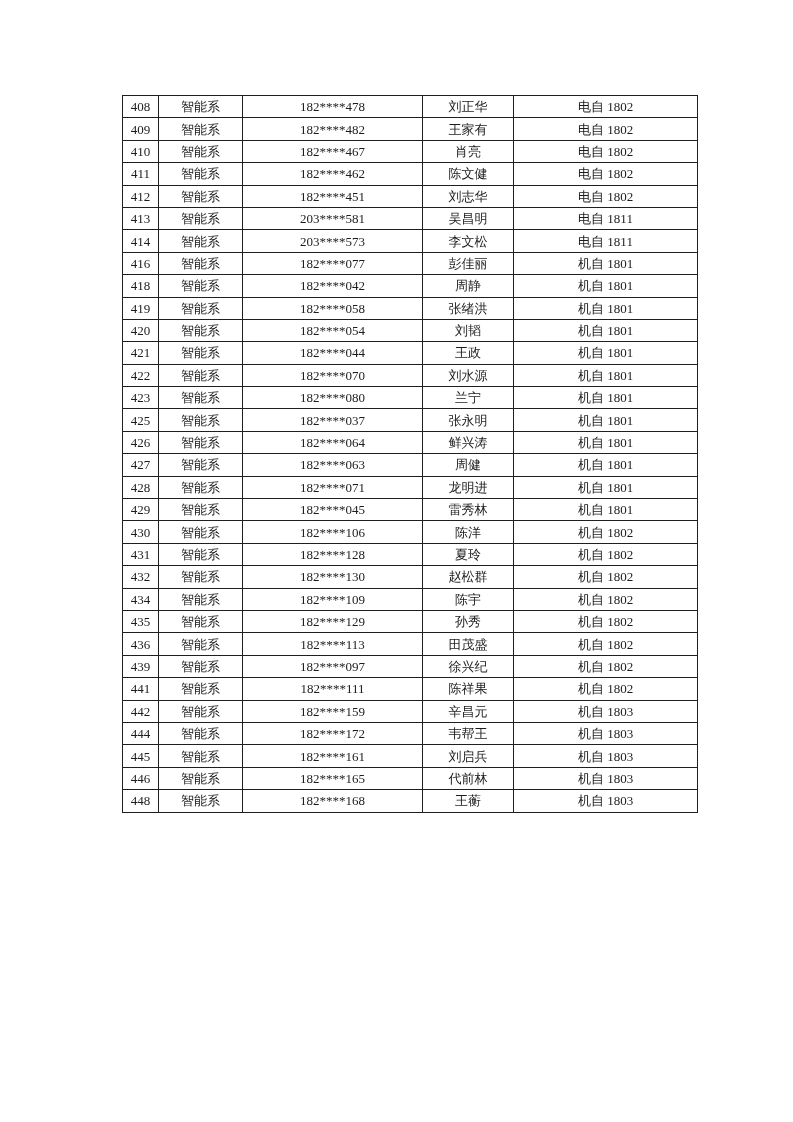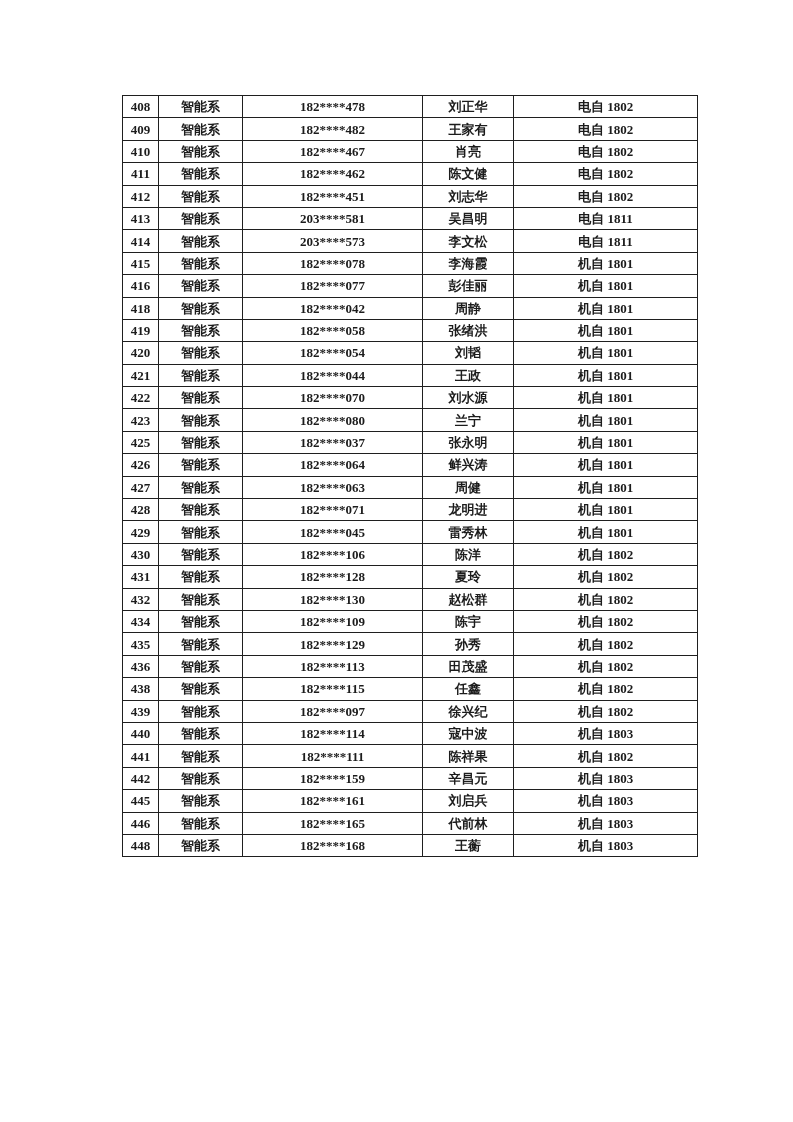--- a/index.html
+++ b/index.html
@@ -15,21 +15,20 @@
     overflow: hidden;
     font-family: "Liberation Serif", "DejaVu Serif", serif;
   }
   table.records {
     position: absolute;
     left: 122px;
     top: 95px;
     width: 575px;
     border-collapse: collapse;
     table-layout: fixed;
-    font-weight: bold;
   }
   table.records td {
     border: 1px solid #1f1f1f;
     height: 21.4px;
     padding: 0;
     text-align: center;
     vertical-align: middle;
     font-size: 13px;
     line-height: 1;
     color: #1c1c1c;
@@ -104,27 +103,20 @@
   </tr>
 
   <tr>
     <td>414</td>
     <td>智能系</td>
     <td>203****573</td>
     <td>李文松</td>
     <td>电自 1811</td>
   </tr>
 
-  <tr>
-    <td>415</td>
-    <td>智能系</td>
-    <td>182****078</td>
-    <td>李海霞</td>
-    <td>机自 1801</td>
-  </tr>
 
   <tr>
     <td>416</td>
     <td>智能系</td>
     <td>182****077</td>
     <td>彭佳丽</td>
     <td>机自 1801</td>
   </tr>
 
 
@@ -260,61 +252,54 @@
 
   <tr>
     <td>436</td>
     <td>智能系</td>
     <td>182****113</td>
     <td>田茂盛</td>
     <td>机自 1802</td>
   </tr>
 
 
-  <tr>
-    <td>438</td>
-    <td>智能系</td>
-    <td>182****115</td>
-    <td>任鑫</td>
-    <td>机自 1802</td>
-  </tr>
 
   <tr>
     <td>439</td>
     <td>智能系</td>
     <td>182****097</td>
     <td>徐兴纪</td>
     <td>机自 1802</td>
   </tr>
 
-  <tr>
-    <td>440</td>
-    <td>智能系</td>
-    <td>182****114</td>
-    <td>寇中波</td>
-    <td>机自 1803</td>
-  </tr>
 
   <tr>
     <td>441</td>
     <td>智能系</td>
     <td>182****111</td>
     <td>陈祥果</td>
     <td>机自 1802</td>
   </tr>
 
   <tr>
     <td>442</td>
     <td>智能系</td>
     <td>182****159</td>
     <td>辛昌元</td>
     <td>机自 1803</td>
   </tr>
 
 
+  <tr>
+    <td>444</td>
+    <td>智能系</td>
+    <td>182****172</td>
+    <td>韦帮王</td>
+    <td>机自 1803</td>
+  </tr>
 
   <tr>
     <td>445</td>
     <td>智能系</td>
     <td>182****161</td>
     <td>刘启兵</td>
     <td>机自 1803</td>
   </tr>
 
   <tr>

